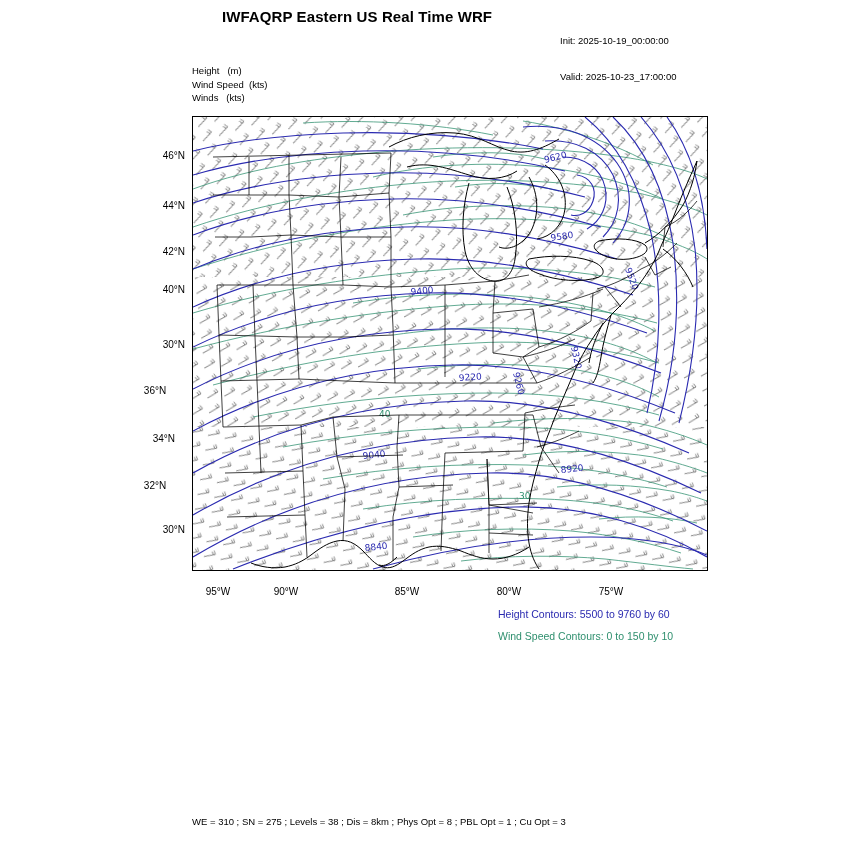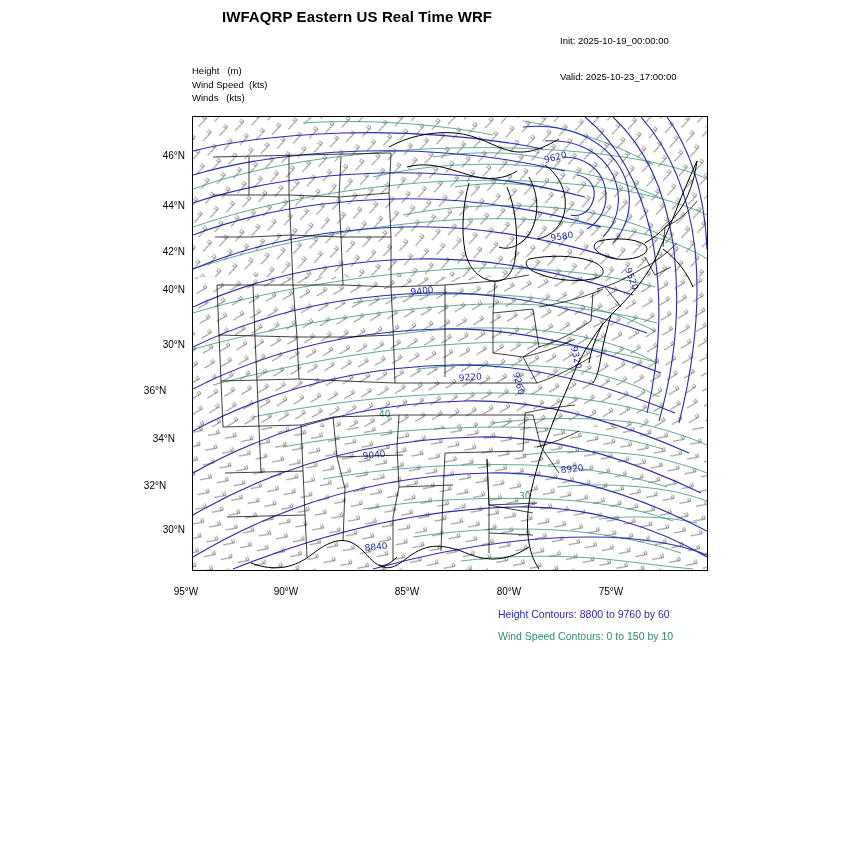--- a/index.html
+++ b/index.html
@@ -112,21 +112,21 @@
 <div class="ytick" style="left:125px; top:150px;">46°N</div>
 <div class="ytick" style="left:125px; top:200px;">44°N</div>
 <div class="ytick" style="left:125px; top:246px;">42°N</div>
 <div class="ytick" style="left:125px; top:284px;">40°N</div>
 <div class="ytick" style="left:125px; top:339px;">30°N</div>
 <div class="ytick" style="left:125px; top:385px;text-align:center;">36°N</div>
 <div class="ytick" style="left:115px; top:433px;">34°N</div>
 <div class="ytick" style="left:125px; top:480px;text-align:center;">32°N</div>
 <div class="ytick" style="left:125px; top:524px;">30°N</div>
 
-<div class="xtick" style="left:156px; top:586px;">95°W</div>
+<div class="xtick" style="left:188px; top:586px;">95°W</div>
 <div class="xtick" style="left:256px; top:586px;">90°W</div>
 <div class="xtick" style="left:377px; top:586px;">85°W</div>
 <div class="xtick" style="left:479px; top:586px;">80°W</div>
 <div class="xtick" style="left:581px; top:586px;">75°W</div>
 
 <div class="plot-frame">
   <svg width="514" height="453" viewBox="0 0 514 453" xmlns="http://www.w3.org/2000/svg">
     <defs>
       <clipPath id="plotclip">
           <rect x="0" y="0" width="514" height="453"></rect>
@@ -347,17 +347,18 @@
         <path d="M34 400 L 112 398"></path>
         <path d="M60 168 L 62 220 L 64 264"></path>
         <path d="M24 168 L 26 218 L 28 264 L 30 310"></path>
         <path d="M108 308 L 110 354 L 112 398 L 114 440"></path>
         <path d="M64 264 L 66 310 L 68 356"></path>
       </g>
     </g>
   </svg>
 </div>
 
-<div class="legend-h">Height Contours: 8800 to 9760 by 60</div>
+<div class="legend-h">Height Contours: 5500 to 9760 by 60</div>
 <div class="legend-w">Wind Speed Contours: 0 to 150 by 10</div>
 
 <div class="footer">
+  <div>WE = 310 ; SN = 275 ; Levels = 38 ; Dis = 8km ; Phys Opt = 8 ; PBL Opt = 1 ; Cu Opt = 3</div>
 </div>
 
 </body></html>

